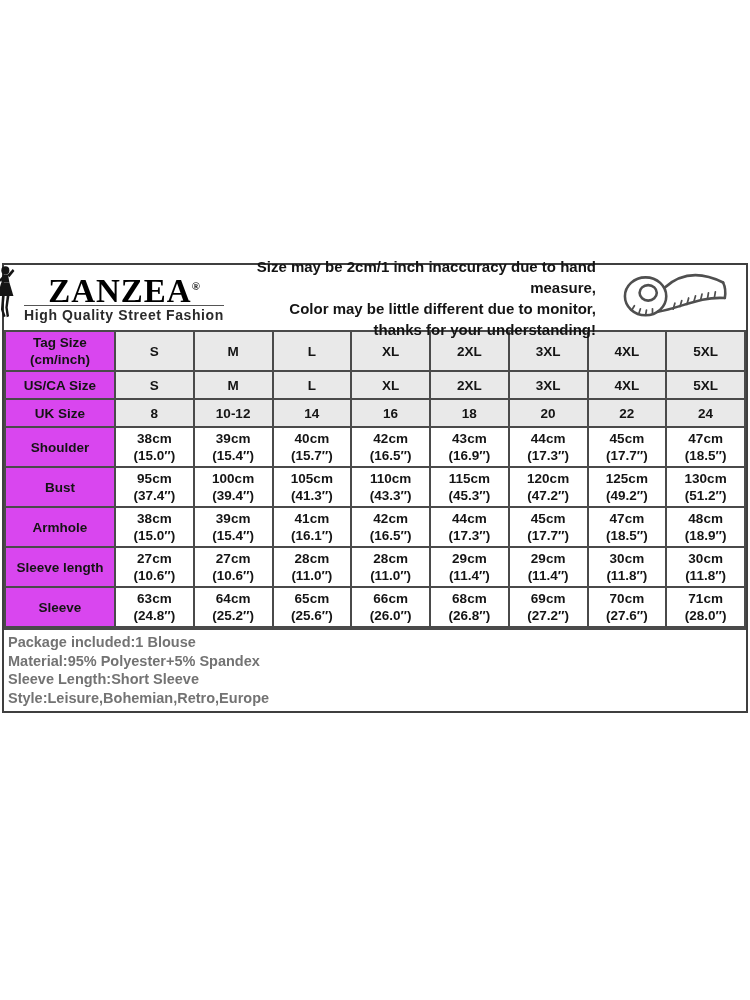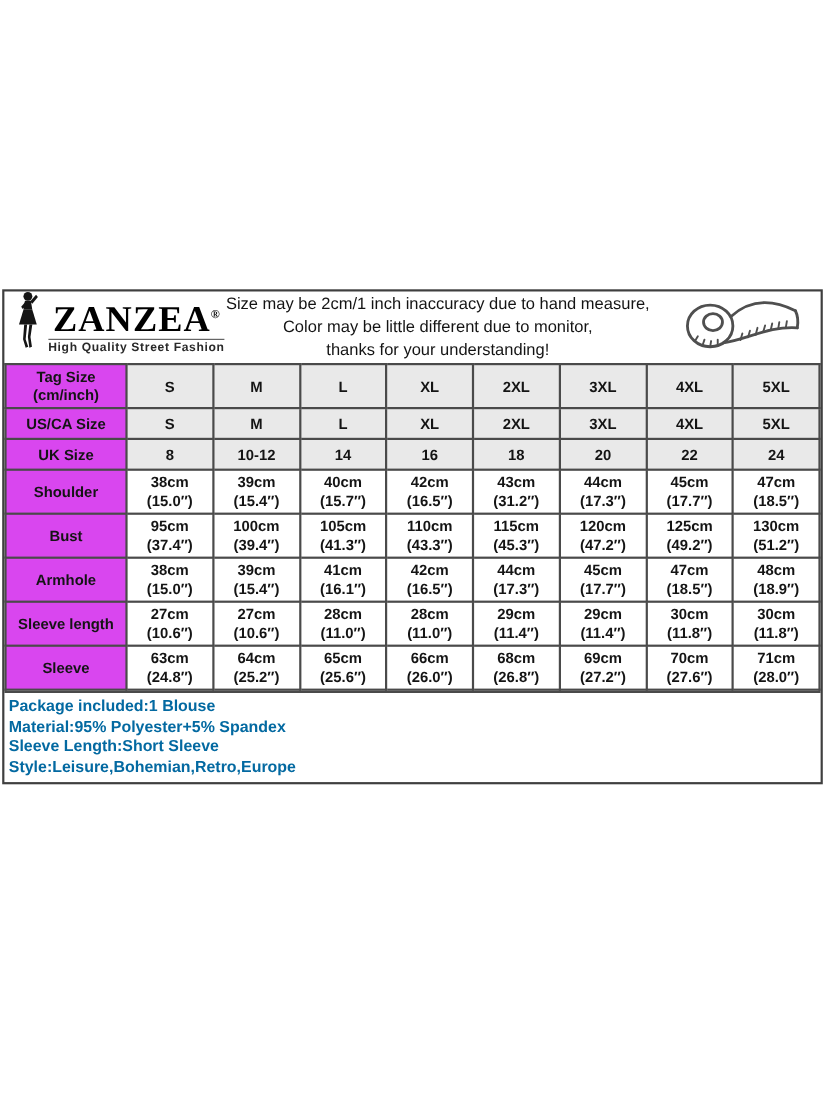--- a/index.html
+++ b/index.html
@@ -41,33 +41,33 @@
     letter-spacing: 1px;
     color: #000000;
     white-space: nowrap;
   }
   .brand-reg {
     font-size: 11px;
     vertical-align: super;
     letter-spacing: 0;
   }
   .brand-tagline {
-    font-size: 11px;
+    font-size: 14px;
     font-weight: 700;
     letter-spacing: 0.6px;
     color: #2a2a2a;
     border-top: 1px solid #555;
     padding-top: 1px;
     white-space: nowrap;
   }
   .disclaimer {
     flex: 1;
-    text-align: center;
+    text-align: right;
     font-size: 15px;
-    font-weight: 400;
+    font-weight: 700;
     line-height: 21px;
     color: #141414;
   }
   .tape { width: 150px; display: flex; justify-content: center; align-items: center; }
   
   table.size-table {
     width: 100%;
     border-collapse: collapse;
     table-layout: fixed;
   }
@@ -88,21 +88,21 @@
   tr.r-hdr  { height: 34px; }
   tr.r-sz   { height: 28px; }
   tr.r-meas { height: 37px; }
   
   .footer {
     border-top: 2px solid #4a4a4a;
     padding: 3px 4px 4px 4px;
     font-size: 14.5px;
     font-weight: 700;
     line-height: 18.5px;
-    color: #0369a1;
+    color: #737373;
   }
 </style>
 </head>
 <body>
 
 <div class="sheet">
 
   <div class="header-band">
     <div class="brand">
       <span class="brand-figure">
@@ -192,21 +192,21 @@
         <th>Shoulder</th>
         <td>38cm
 (15.0″)</td>
         <td>39cm
 (15.4″)</td>
         <td>40cm
 (15.7″)</td>
         <td>42cm
 (16.5″)</td>
         <td>43cm
-(31.2″)</td>
+(16.9″)</td>
         <td>44cm
 (17.3″)</td>
         <td>45cm
 (17.7″)</td>
         <td>47cm
 (18.5″)</td>
       </tr>
       <tr class="r-meas">
         <th>Bust</th>
         <td>95cm

